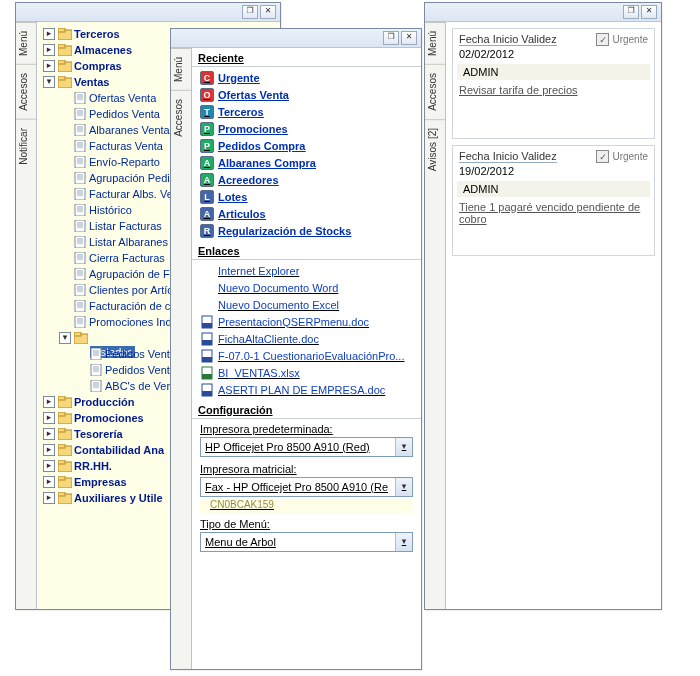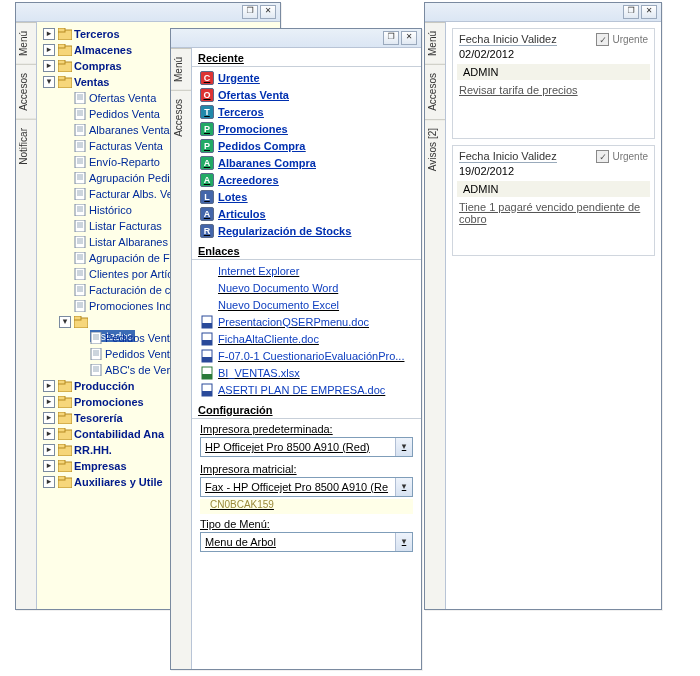--- a/index.html
+++ b/index.html
@@ -359,20 +359,32 @@
             <span class="indent" style="width: 30px;"></span>
             <span class="doc-icon">
               <svg width="14" height="12">
                 <rect x="2" y="0" width="10" height="12" fill="#fff" stroke="#7a8aa0"></rect>
                 <line x1="4" y1="3" x2="10" y2="3" stroke="#9ab"></line>
                 <line x1="4" y1="5" x2="10" y2="5" stroke="#9ab"></line>
                 <line x1="4" y1="7" x2="10" y2="7" stroke="#9ab"></line>
               </svg>
             </span>
             <span class="tree-label child">Listar Albaranes</span>
+          </div>
+          <div class="tree-row">
+            <span class="indent" style="width: 30px;"></span>
+            <span class="doc-icon">
+              <svg width="14" height="12">
+                <rect x="2" y="0" width="10" height="12" fill="#fff" stroke="#7a8aa0"></rect>
+                <line x1="4" y1="3" x2="10" y2="3" stroke="#9ab"></line>
+                <line x1="4" y1="5" x2="10" y2="5" stroke="#9ab"></line>
+                <line x1="4" y1="7" x2="10" y2="7" stroke="#9ab"></line>
+              </svg>
+            </span>
+            <span class="tree-label child">Cierra Facturas</span>
           </div>
           <div class="tree-row">
             <span class="indent" style="width: 30px;"></span>
             <span class="doc-icon">
               <svg width="14" height="12">
                 <rect x="2" y="0" width="10" height="12" fill="#fff" stroke="#7a8aa0"></rect>
                 <line x1="4" y1="3" x2="10" y2="3" stroke="#9ab"></line>
                 <line x1="4" y1="5" x2="10" y2="5" stroke="#9ab"></line>
                 <line x1="4" y1="7" x2="10" y2="7" stroke="#9ab"></line>
               </svg>

